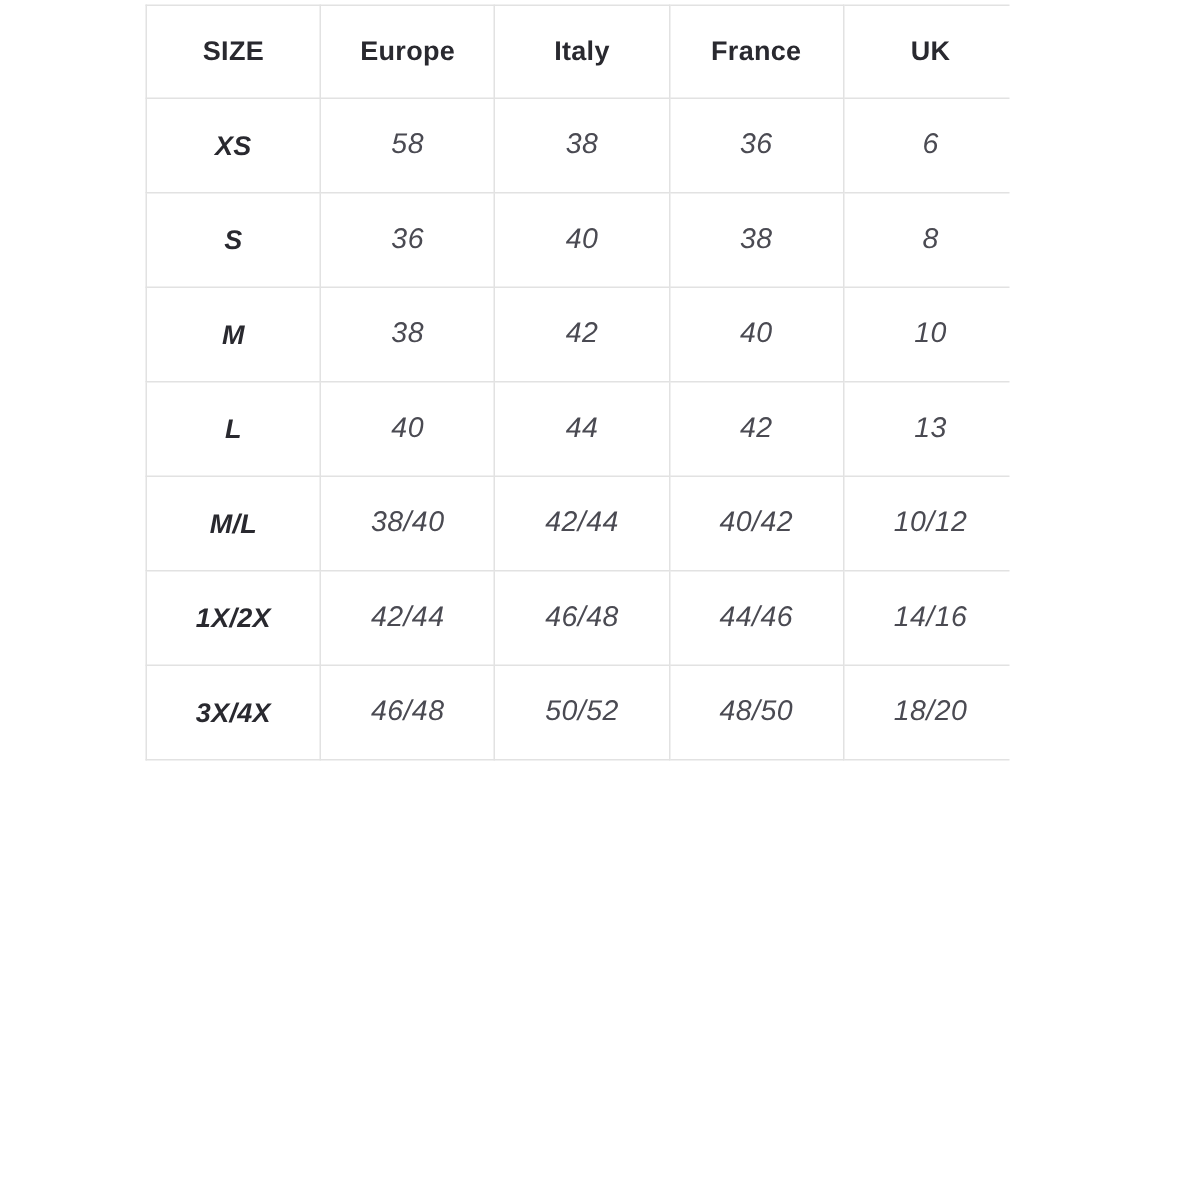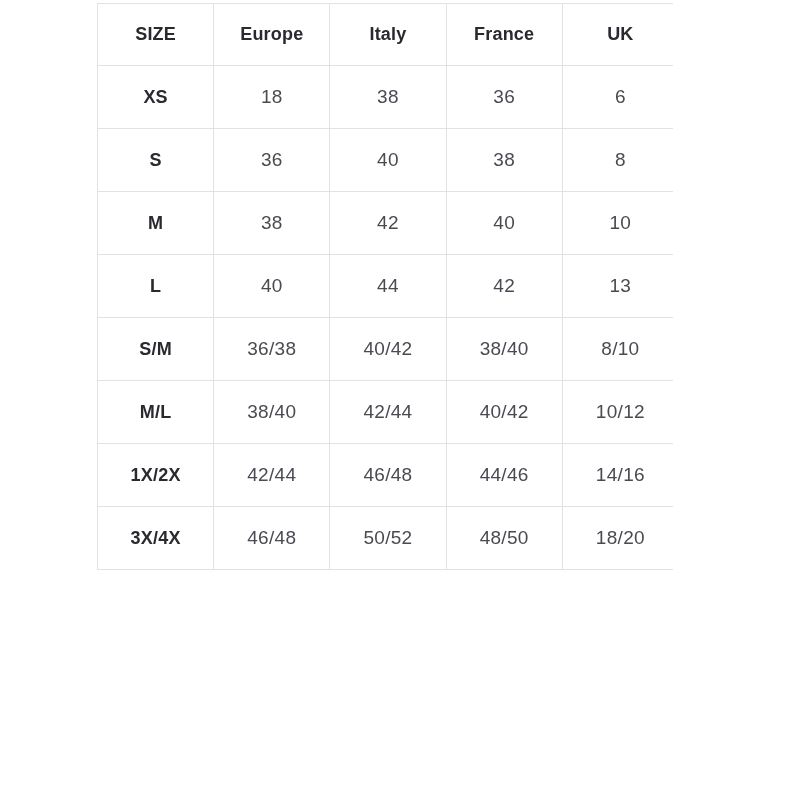--- a/index.html
+++ b/index.html
@@ -34,21 +34,21 @@
   .main-table { top: 3px; }
   .secondary-table { top: 665px; }
   .size-table th,
   .size-table td {
     border: 1px solid var(--border);
     text-align: center;
     vertical-align: middle;
     padding: 0;
   }
   .size-table thead tr { height: 62px; }
-  .size-table tbody tr { height: 63px; }
+  .size-table tbody tr { height: 63px; font-style: italic; }
   .size-table th {
     font-size: 18px;
     font-weight: 700;
     letter-spacing: 0.2px;
     color: var(--header-text);
   }
   .size-table td {
     font-size: 19px;
     font-weight: 400;
     letter-spacing: 0.3px;
@@ -73,21 +73,21 @@
           <th>SIZE</th>
           <th>Europe</th>
           <th>Italy</th>
           <th>France</th>
           <th>UK</th>
         </tr>
     </thead>
     <tbody id="main-body">
         <tr>
           <th>XS</th>
-          <td>18</td>
+          <td>58</td>
           <td>38</td>
           <td>36</td>
           <td>6</td>
         </tr>
         <tr>
           <th>S</th>
           <td>36</td>
           <td>40</td>
           <td>38</td>
           <td>8</td>
@@ -98,27 +98,20 @@
           <td>42</td>
           <td>40</td>
           <td>10</td>
         </tr>
         <tr>
           <th>L</th>
           <td>40</td>
           <td>44</td>
           <td>42</td>
           <td>13</td>
-        </tr>
-        <tr>
-          <th>S/M</th>
-          <td>36/38</td>
-          <td>40/42</td>
-          <td>38/40</td>
-          <td>8/10</td>
         </tr>
         <tr>
           <th>M/L</th>
           <td>38/40</td>
           <td>42/44</td>
           <td>40/42</td>
           <td>10/12</td>
         </tr>
         <tr>
           <th>1X/2X</th>

